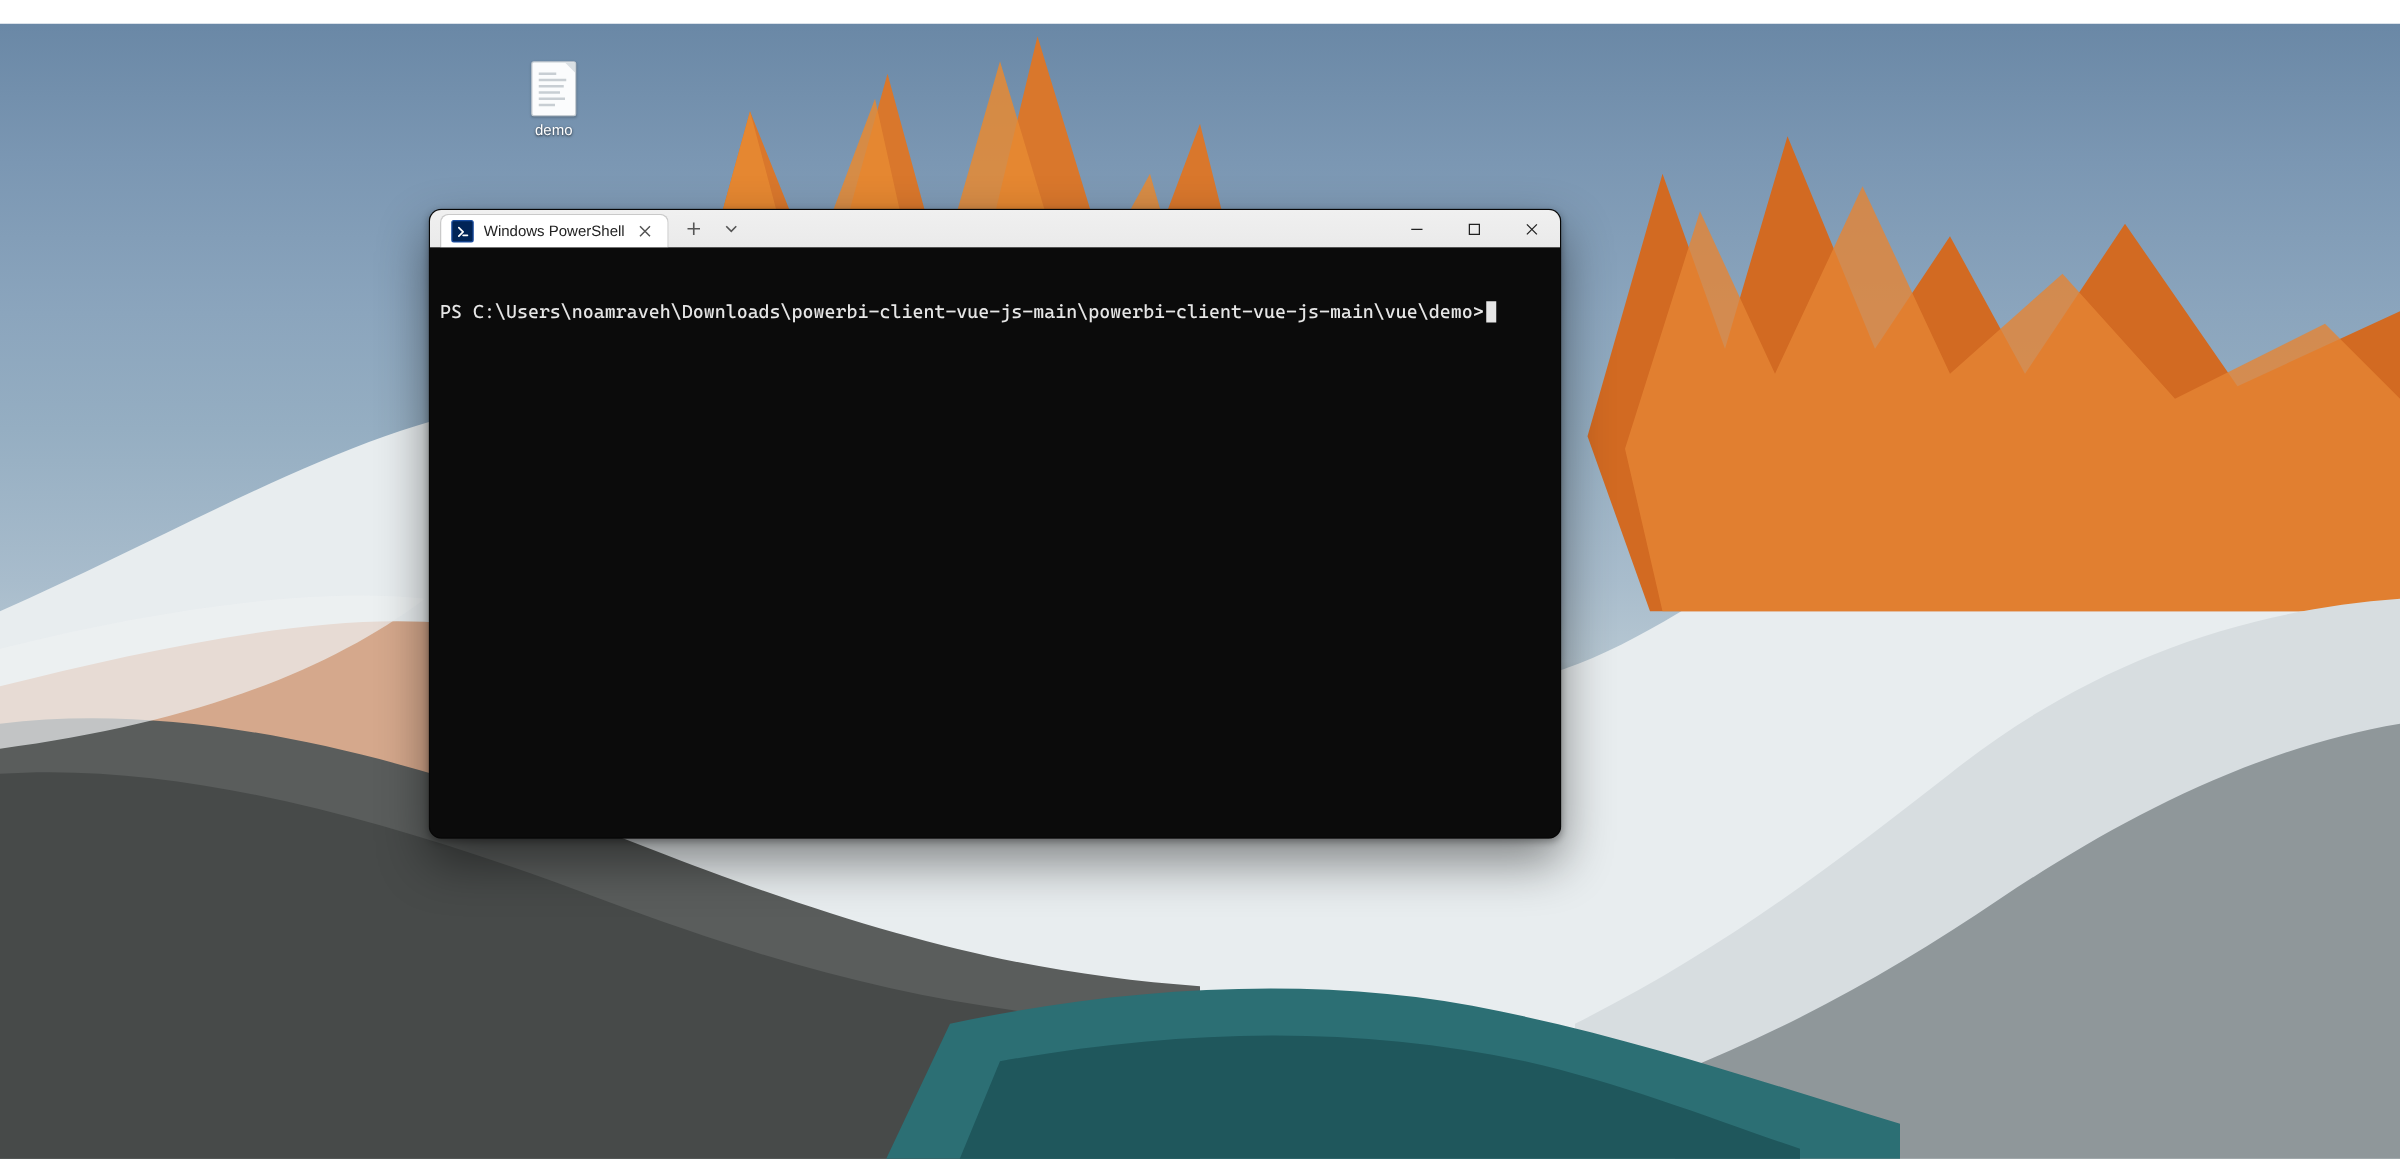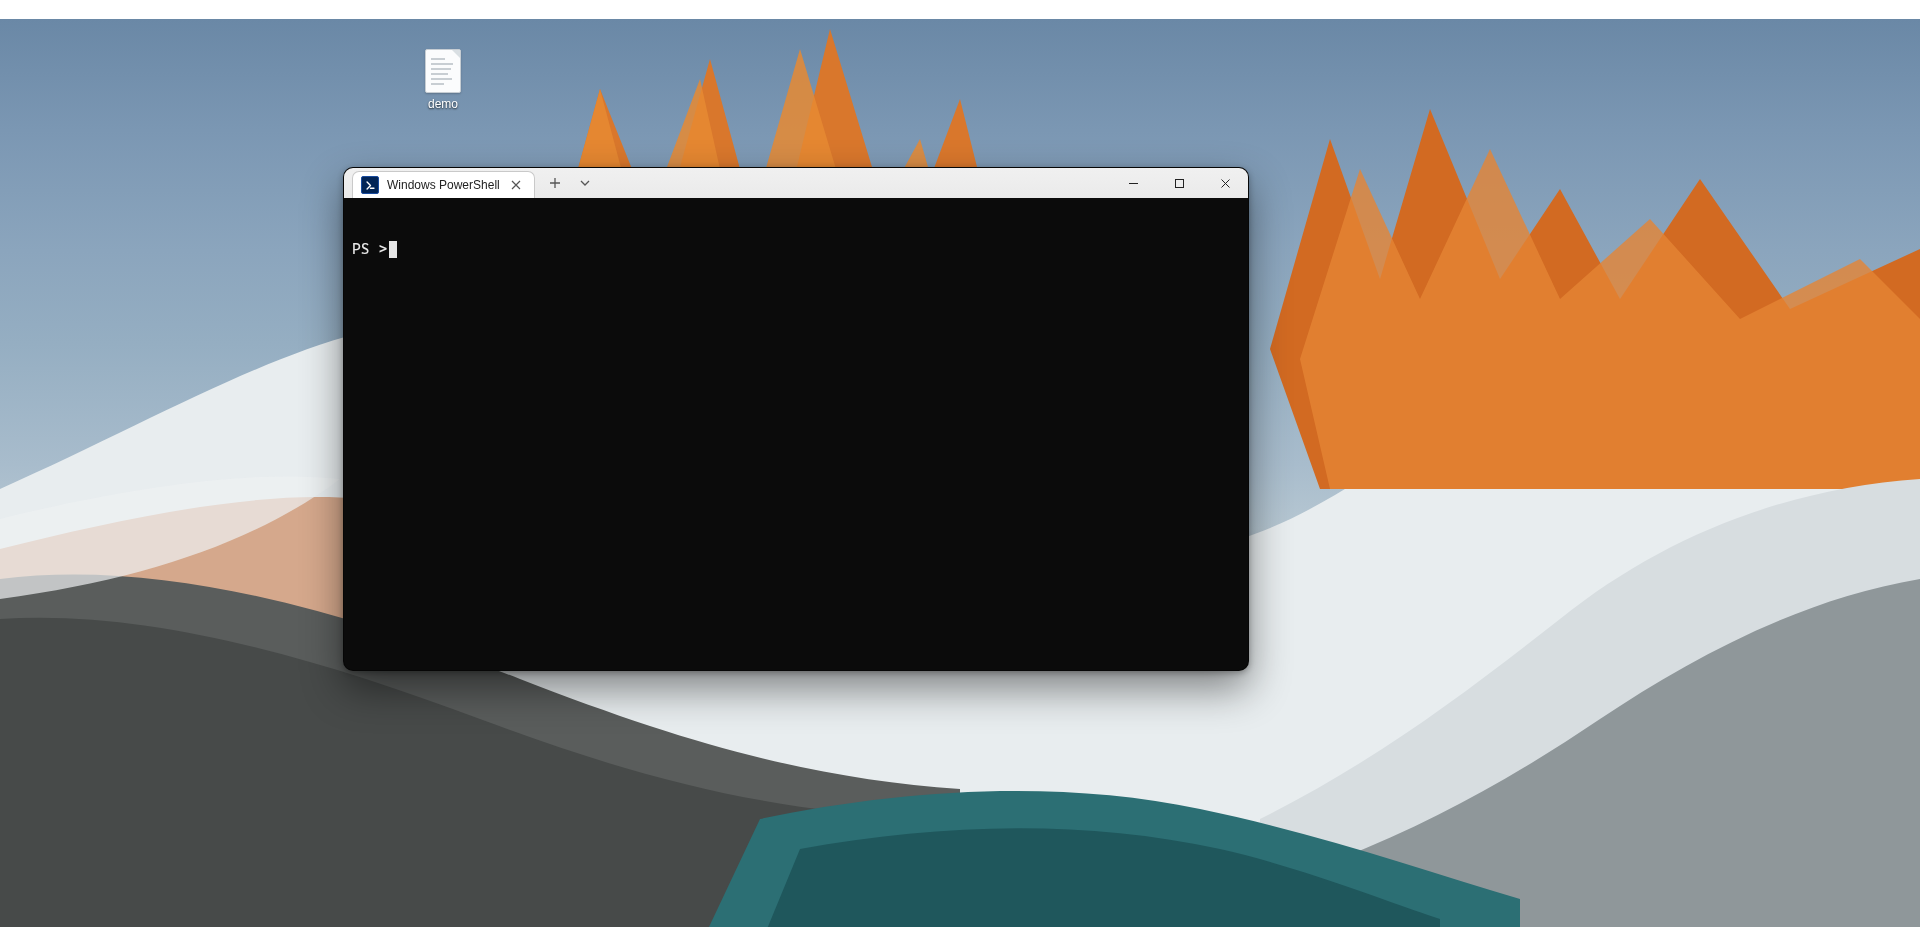--- a/index.html
+++ b/index.html
@@ -226,17 +226,17 @@
         </div>
         <div class="wc close" title="Close">
           <svg width="11" height="11" viewBox="0 0 11 11">
               <path d="M1.5 1.5 L9.5 9.5 M9.5 1.5 L1.5 9.5" stroke="currentColor" stroke-width="1"></path>
             </svg>
         </div>
       </div>
     </div>
 
     <div class="terminal-body">
-      <div class="prompt-line"><span>PS </span><span>&gt;</span><span></span><span class="cursor"></span></div>
+      <div class="prompt-line"><span>PS </span><span>C:\Users\noamraveh\Downloads\powerbi-client-vue-js-main\powerbi-client-vue-js-main\vue\demo</span><span>&gt;</span><span></span><span class="cursor"></span></div>
     </div>
   </div>
 
 </div>
 
 </body></html>

